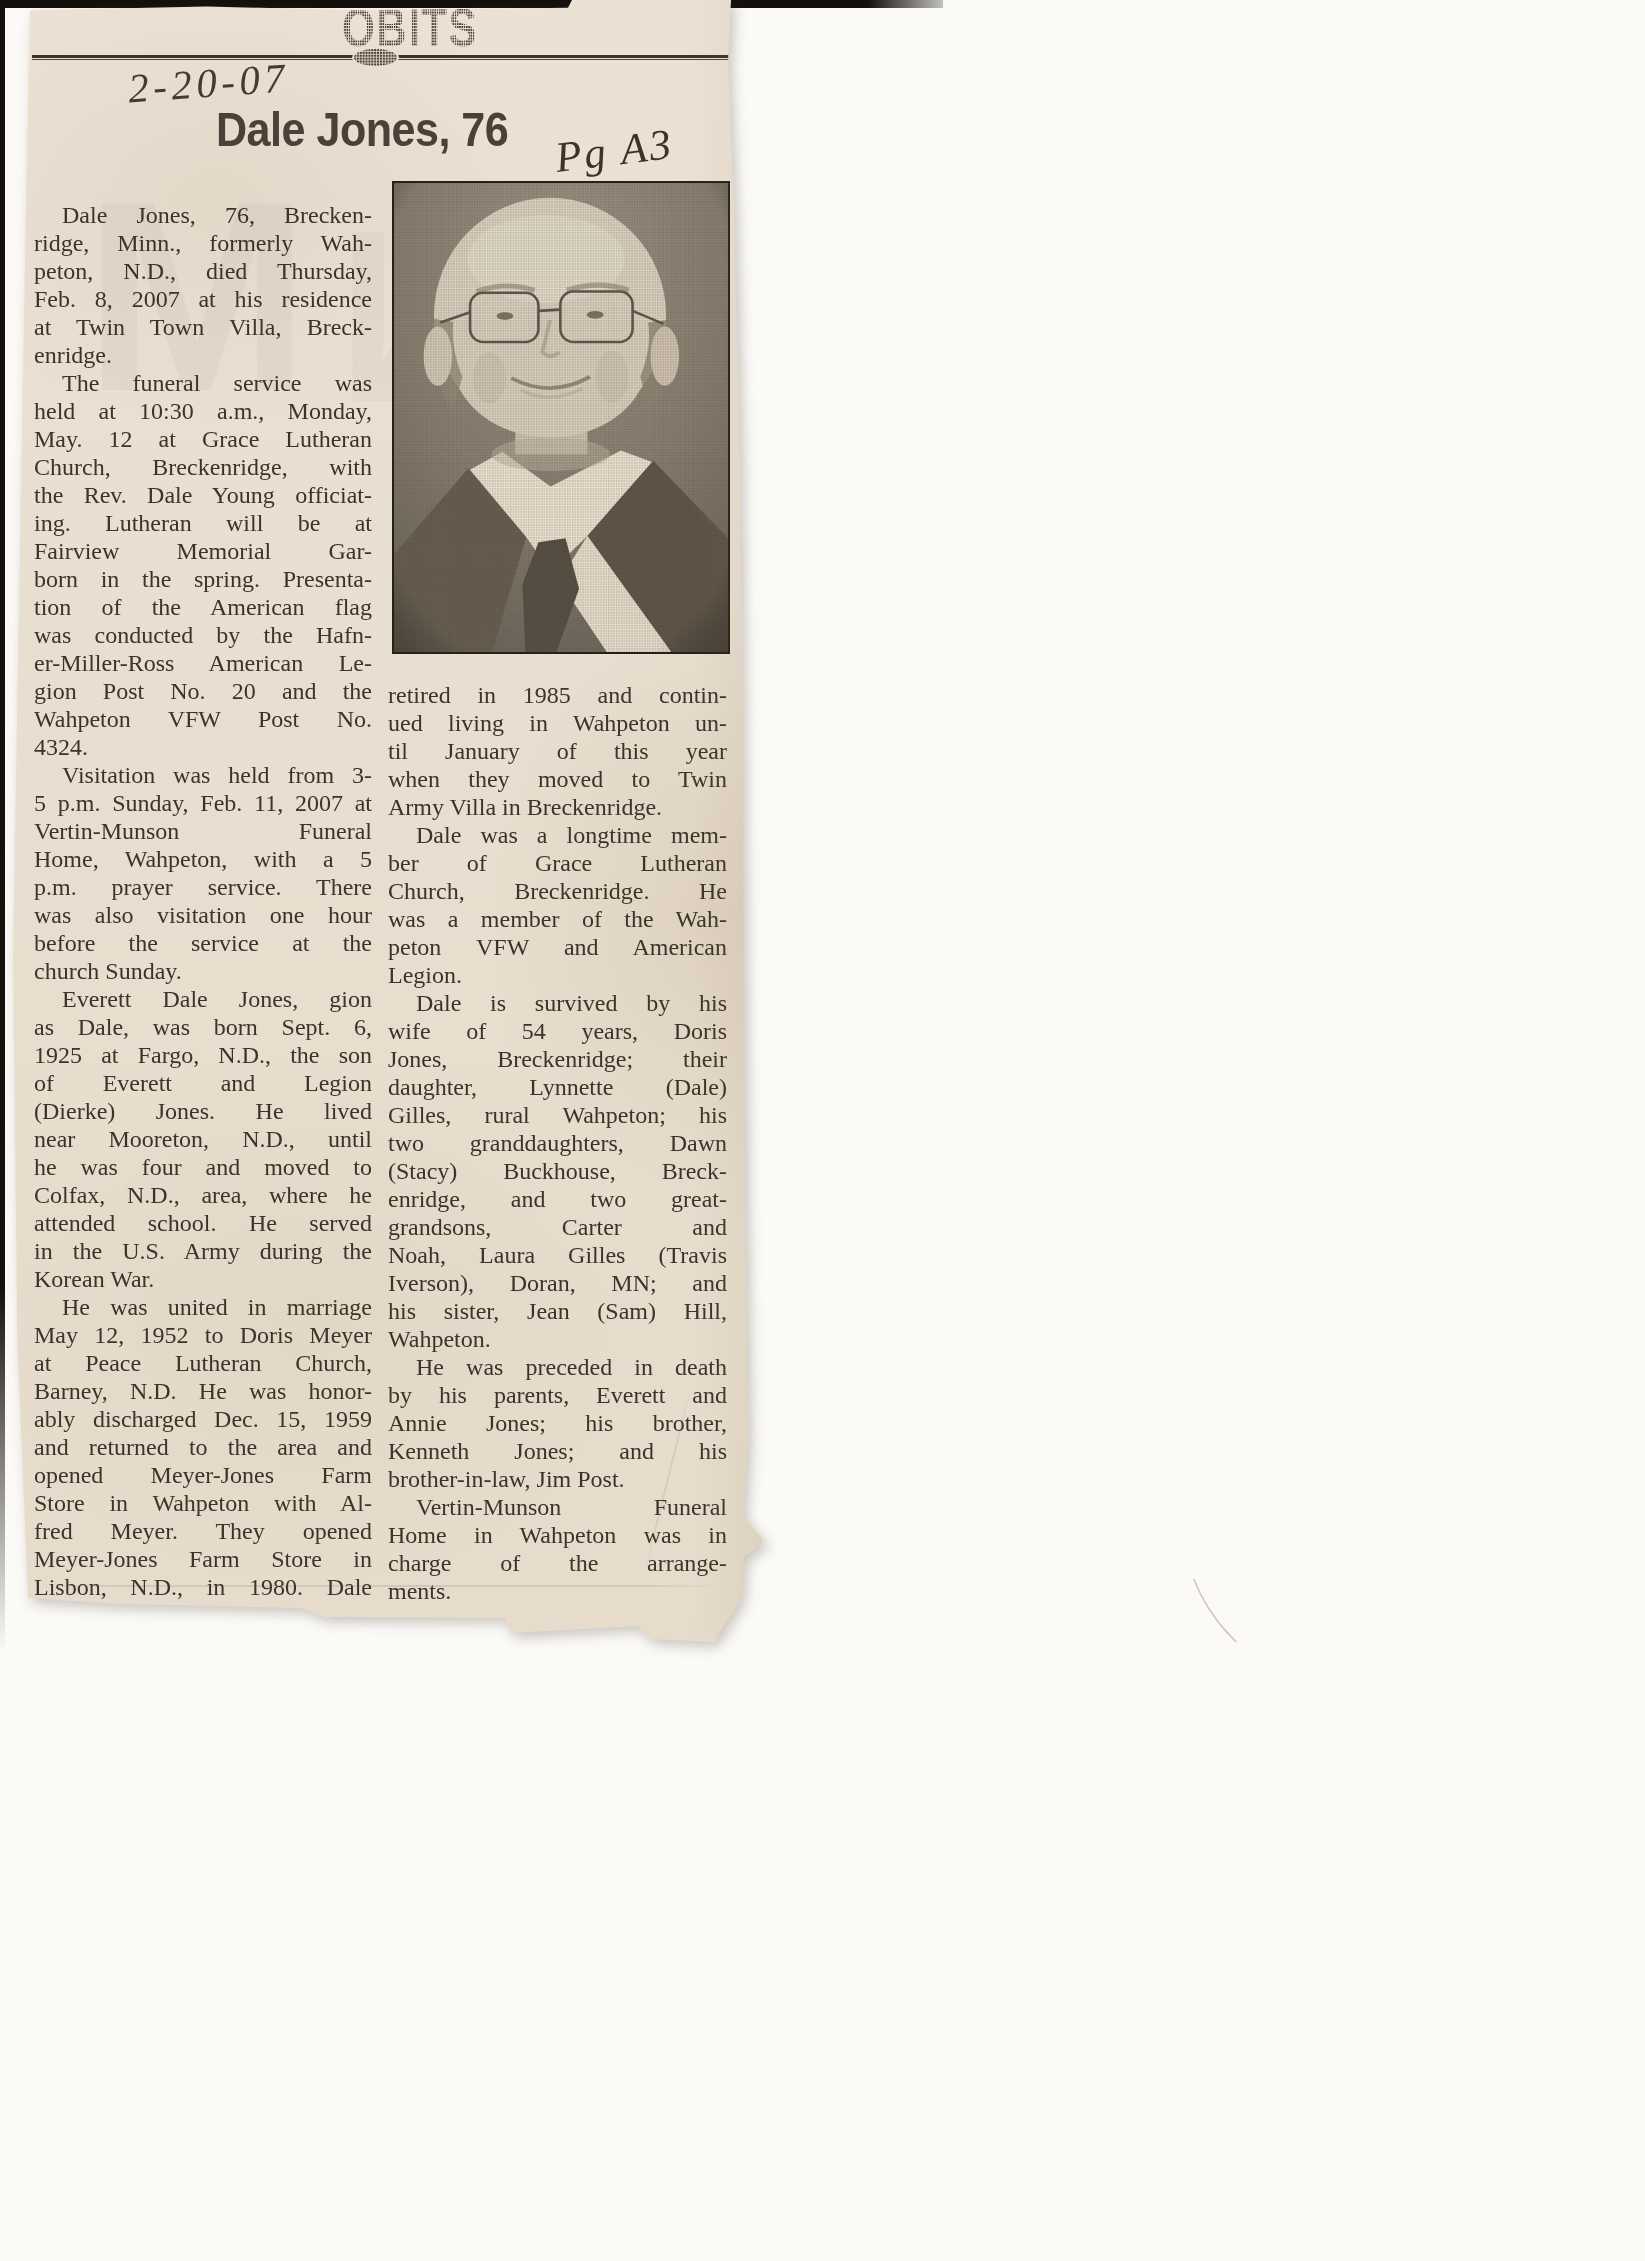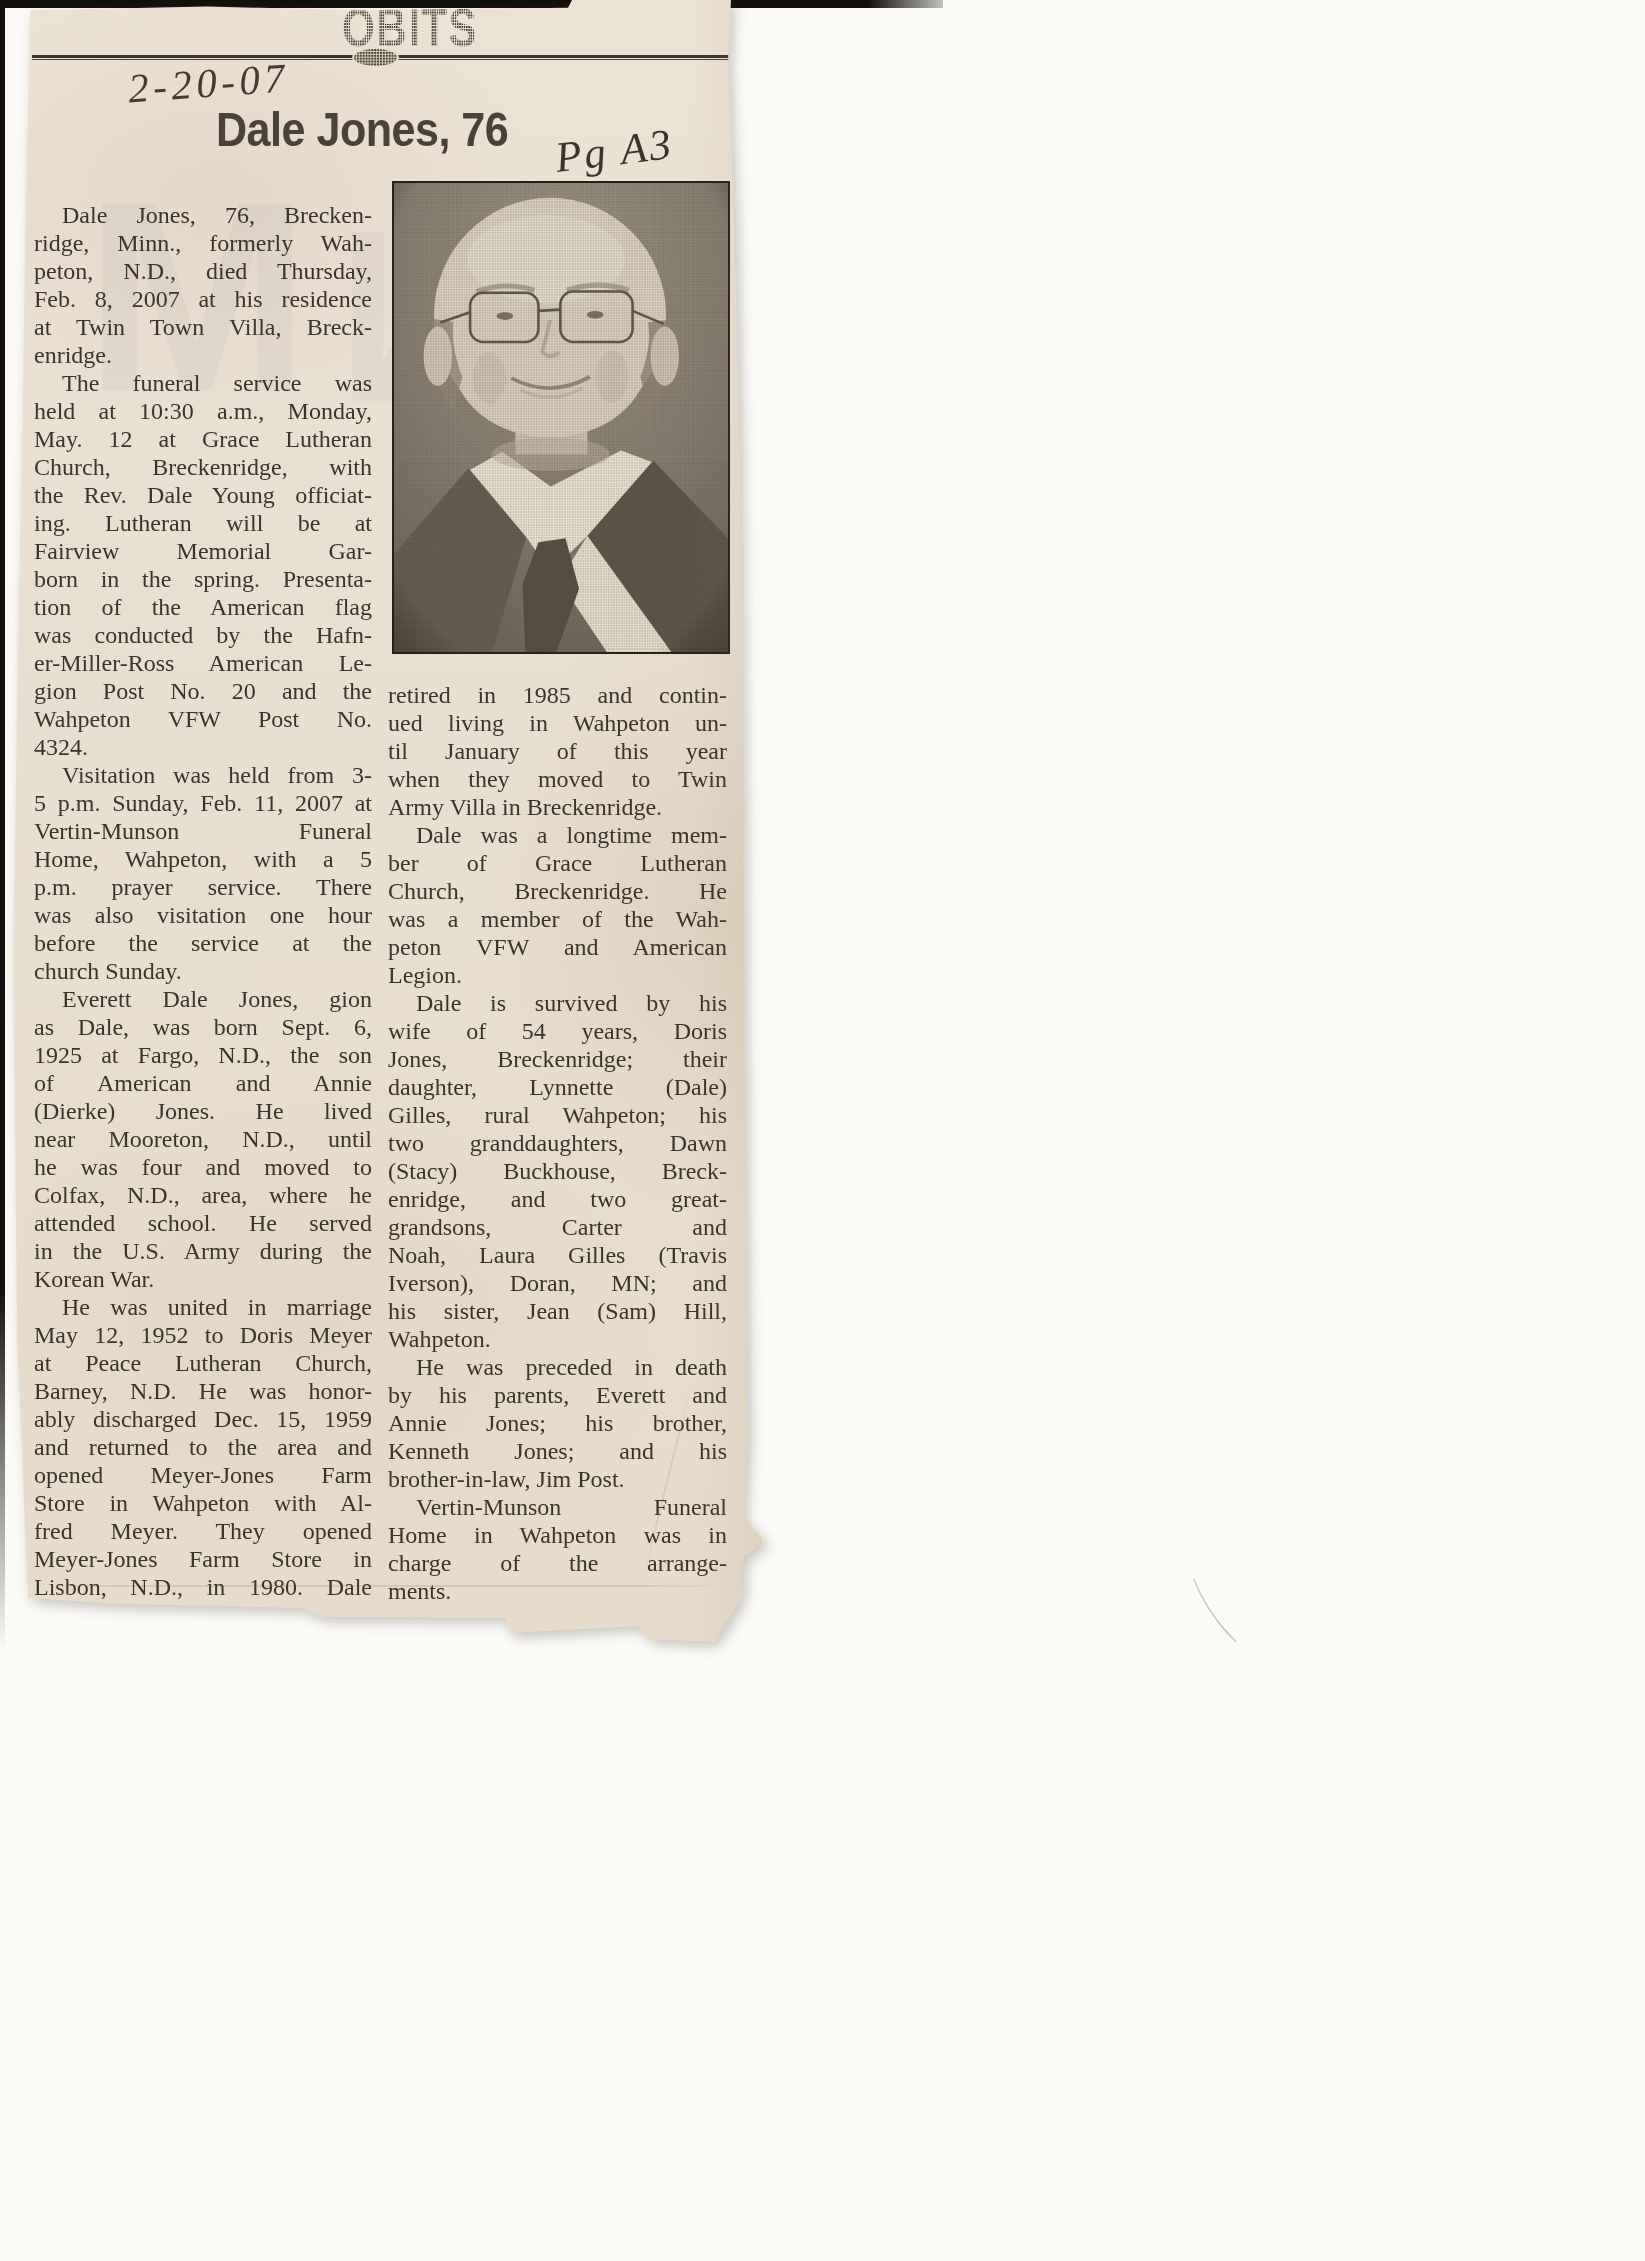--- a/index.html
+++ b/index.html
@@ -240,21 +240,21 @@
             <div class="line">Home, Wahpeton, with a 5</div>
             <div class="line">p.m. prayer service. There</div>
             <div class="line">was also visitation one hour</div>
             <div class="line">before the service at the</div>
             <div class="line end">church Sunday.</div>
           </div>
           <div class="para">
             <div class="line indent">Everett Dale Jones, gion</div>
             <div class="line">as Dale, was born Sept. 6,</div>
             <div class="line">1925 at Fargo, N.D., the son</div>
-            <div class="line">of American and Annie</div>
+            <div class="line">of Everett and Legion</div>
             <div class="line">(Dierke) Jones. He lived</div>
             <div class="line">near Mooreton, N.D., until</div>
             <div class="line">he was four and moved to</div>
             <div class="line">Colfax, N.D., area, where he</div>
             <div class="line">attended school. He served</div>
             <div class="line">in the U.S. Army during the</div>
             <div class="line end">Korean War.</div>
           </div>
           <div class="para">
             <div class="line indent">He was united in marriage</div>

